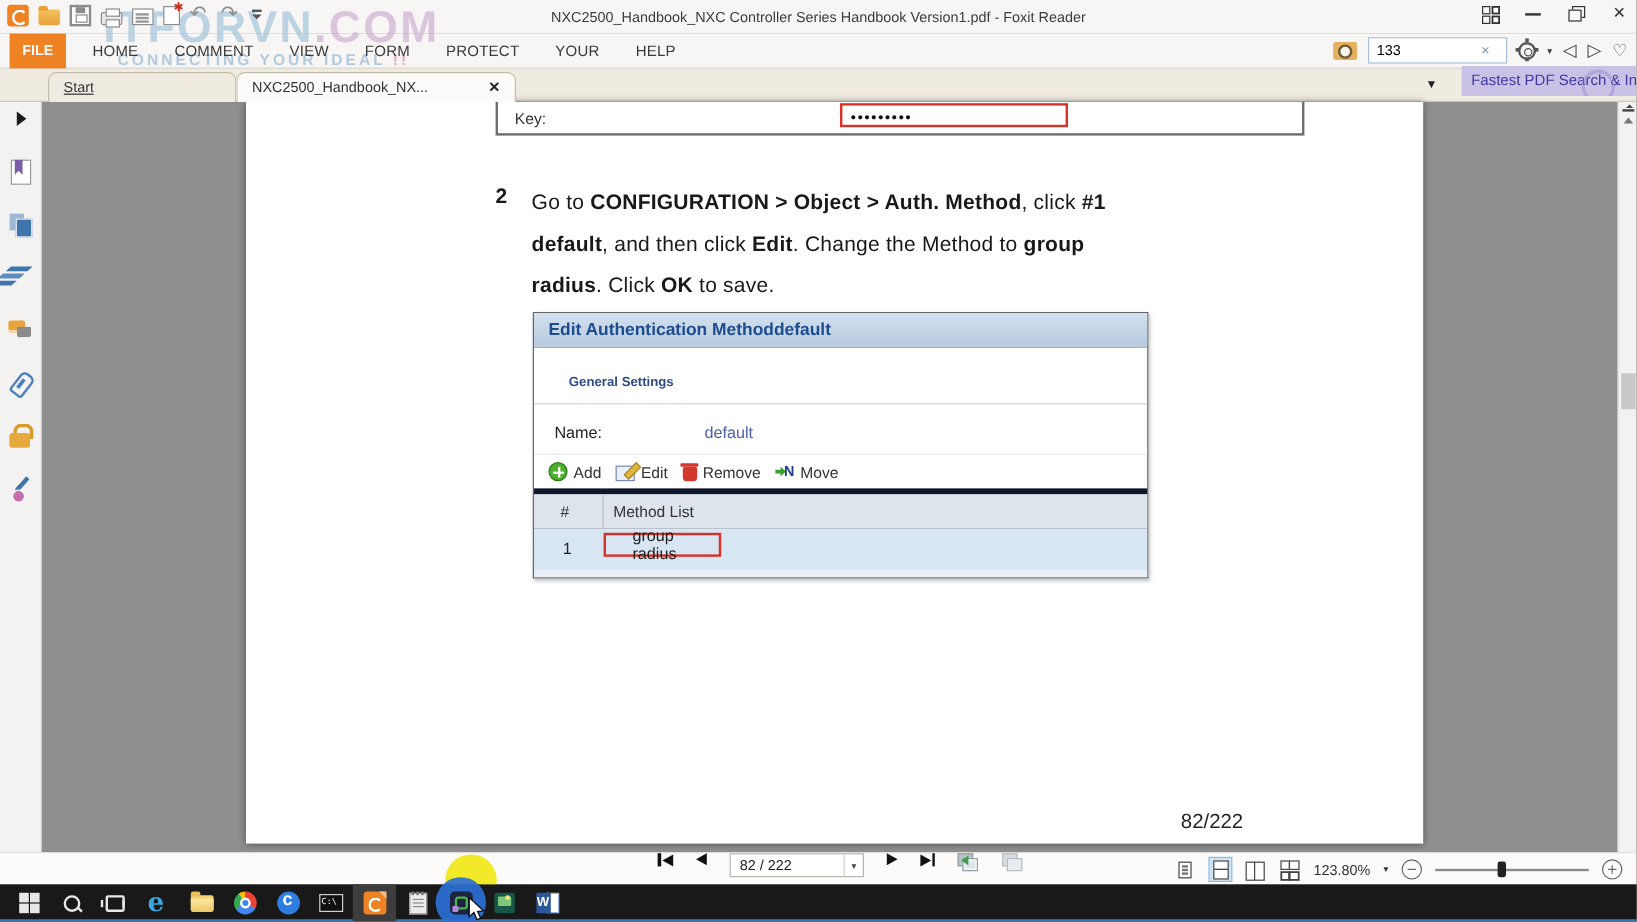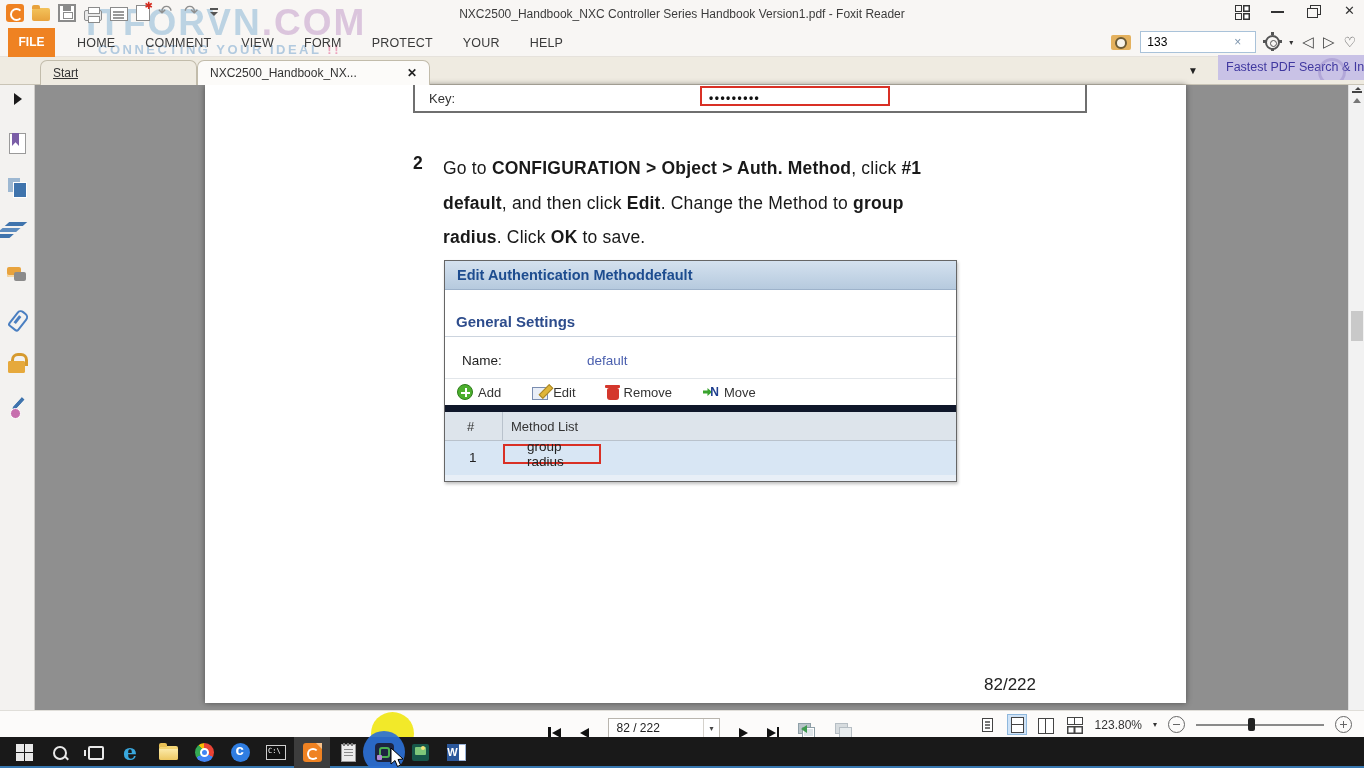--- a/index.html
+++ b/index.html
@@ -110,26 +110,26 @@
   .key-box{position:absolute;left:208px;top:-4px;width:674px;height:32px;border:2px solid #6f6f6f;background:#fff;}
   .key-label{position:absolute;left:14px;top:8px;font-size:13px;color:#333;}
   .key-redbox{position:absolute;left:495px;top:1px;width:190px;height:20px;border:2px solid #d93025;background:#fff;}
   .key-dots{position:absolute;left:7px;top:3px;font-size:12px;font-weight:700;letter-spacing:1.5px;color:#111;}
   .step{position:absolute;left:208px;top:66px;width:620px;}
   .step-num{position:absolute;left:0;top:2px;font-size:17.5px;font-weight:700;}
   .step-lines{position:absolute;left:30px;top:0;width:580px;font-size:17.5px;line-height:34.5px;letter-spacing:.2px;}
   .bseg{font-weight:700;}
   .dialog{position:absolute;left:239px;top:175px;width:513px;height:222px;border:1px solid #666;background:#fff;box-shadow:1px 2px 3px rgba(0,0,0,.25);}
   .dlg-title{height:29px;background:linear-gradient(#d4e1ef,#b6cade);border-bottom:1px solid #9db2ca;color:#1d4c8f;font-weight:700;font-size:14.5px;line-height:29px;padding-left:12px;}
-  .dlg-section{position:absolute;left:11px;top:52px;font-size:15px;font-weight:700;color:#2d4c8c;}
+  .dlg-section{position:absolute;left:29px;top:52px;font-size:11px;font-weight:700;color:#2d4c8c;}
   .dlg-rule1{position:absolute;left:0;right:0;top:75px;border-bottom:1px solid #ccd4de;}
   .dlg-name-label{position:absolute;left:17px;top:92px;font-size:13.5px;color:#222;}
   .dlg-name-value{position:absolute;left:142px;top:92px;font-size:13.5px;color:#4a5fae;}
   .dlg-rule2{position:absolute;left:0;right:0;top:117px;border-bottom:1px solid #e2e6ea;}
-  .dlg-toolbar{position:absolute;left:0;right:0;top:118px;height:33px;border-bottom:7px solid #0f172a;display:flex;padding-left:12px;gap:31px;}
+  .dlg-toolbar{position:absolute;left:0;right:0;top:118px;height:33px;border-bottom:5px solid #0f172a;display:flex;padding-left:12px;gap:12px;}
   .toolbtn{display:flex;align-items:center;gap:5px;font-size:13px;color:#333;}
   .toolbtn .icon{width:16px;height:16px;position:relative;flex:none;}
   .ic-add{background:#4caf2e;border-radius:50%;border:1px solid #2e7d1b;}
   .ic-add::before{content:"";position:absolute;left:6.5px;top:3px;width:2.5px;height:9px;background:#fff;}
   .ic-add::after{content:"";position:absolute;left:3px;top:6.5px;width:9px;height:2.5px;background:#fff;}
   .ic-edit{background:#e9eef7;border:1px solid #7a8db0;height:13px!important;margin-top:2px;}
   .ic-edit::after{content:"";position:absolute;right:-2px;top:-4px;width:4px;height:13px;background:#e0b63a;transform:rotate(45deg);border:1px solid #a8862a;}
   .ic-remove{width:12px!important;}
   .ic-remove::before{content:"";position:absolute;left:0;top:4px;width:12px;height:12px;background:#d4372c;border-radius:2px 2px 3px 3px;}
   .ic-remove::after{content:"";position:absolute;left:-1.5px;top:1px;width:15px;height:2.5px;background:#d4372c;border-radius:1px;}
@@ -140,21 +140,21 @@
   .th-method{position:absolute;left:66px;top:7px;}
   .dlg-coldiv{position:absolute;left:57px;top:151px;height:63px;border-left:1px solid #b9c2cc;}
   .dlg-row{position:absolute;left:0;right:0;top:180px;height:34px;background:#d8e6f4;font-size:13.5px;color:#222;}
   .td-num{position:absolute;left:24px;top:9px;}
   .row-redbox{position:absolute;left:58px;top:3px;width:98px;height:20px;border:2px solid #d93025;display:flex;align-items:center;padding-left:22px;background:transparent;}
   .dlg-bottom{position:absolute;left:0;right:0;top:214px;bottom:0;background:#e8eff7;}
   .page-num{position:absolute;left:779px;top:590px;font-size:17px;color:#222;}
 
   
   .statusbar{position:absolute;left:0;top:710px;width:1364px;height:27px;background:#fcfbfa;border-top:1px solid #e0ded9;z-index:2;}
-  .sb-nav{position:absolute;left:548px;top:0;height:27px;display:flex;align-items:flex-end;gap:19px;}
+  .sb-nav{position:absolute;left:548px;top:0;height:27px;display:flex;align-items:flex-start;gap:19px;}
   .tri{width:0;height:0;display:inline-block;}
   .tri-l{border-top:5.5px solid transparent;border-bottom:5.5px solid transparent;border-right:9px solid #111;}
   .tri-r{border-top:5.5px solid transparent;border-bottom:5.5px solid transparent;border-left:9px solid #111;}
   .bar-v{width:2.5px;height:11px;background:#111;display:inline-block;}
   .nav-pair{display:flex;align-items:center;gap:1px;}
   .page-box{width:112px;height:20px;background:#fff;border:1px solid #b9b5ae;display:flex;align-items:center;font-size:12px;color:#222;}
   .page-box .pval{flex:1;padding-left:8px;}
   .page-box .pcaret{border-left:1px solid #d5d2cc;padding:0 5px;font-size:8px;color:#444;height:100%;display:flex;align-items:center;}
   .view-ic{width:18px;height:15px;position:relative;}
   .ic-prev-view::before{content:"";position:absolute;left:0;top:0;width:11px;height:9px;background:#b9c4c9;border:1px solid #8fa0a8;}

